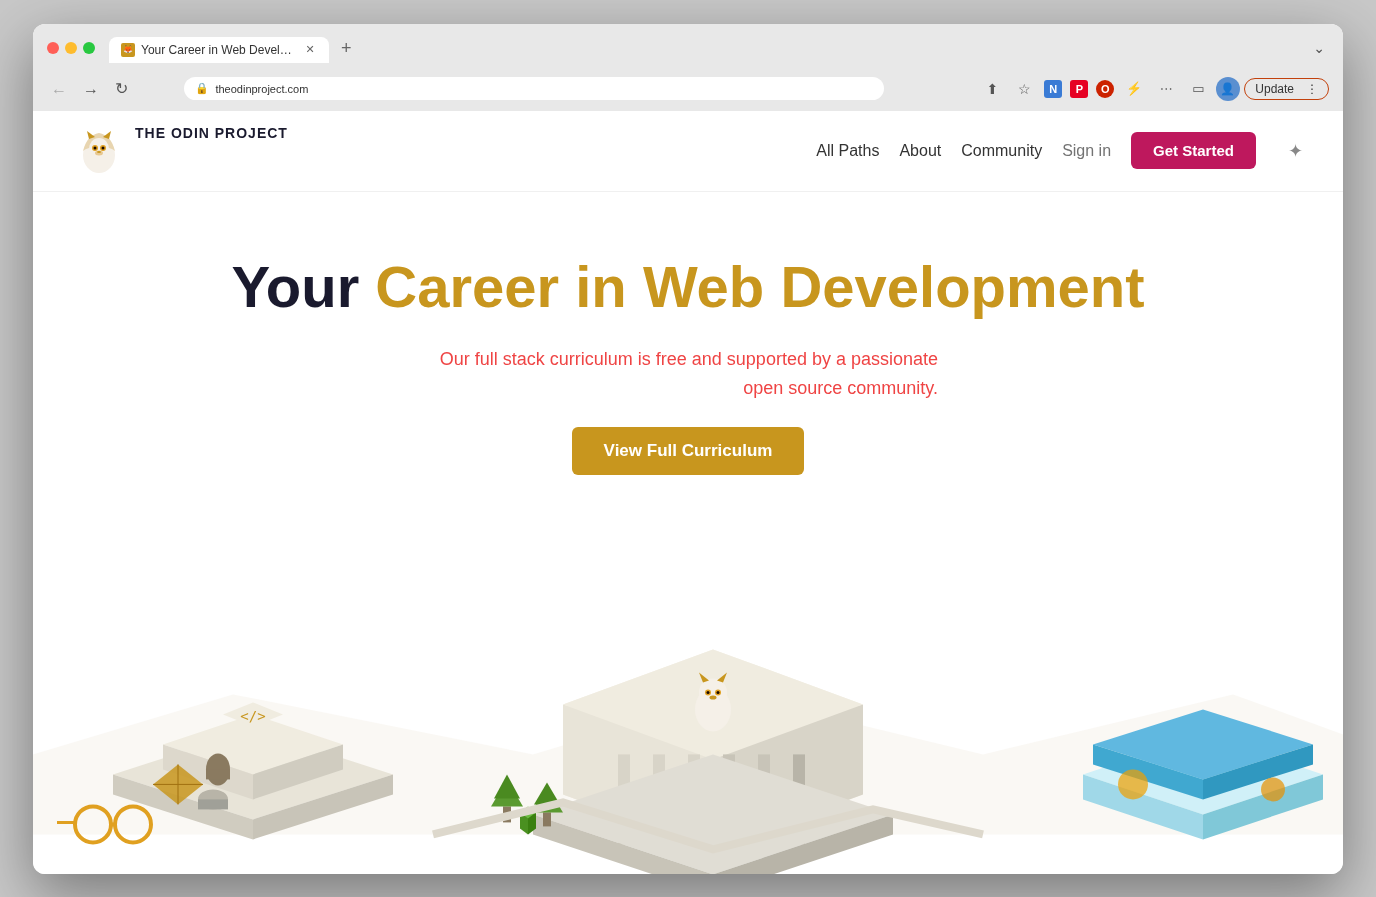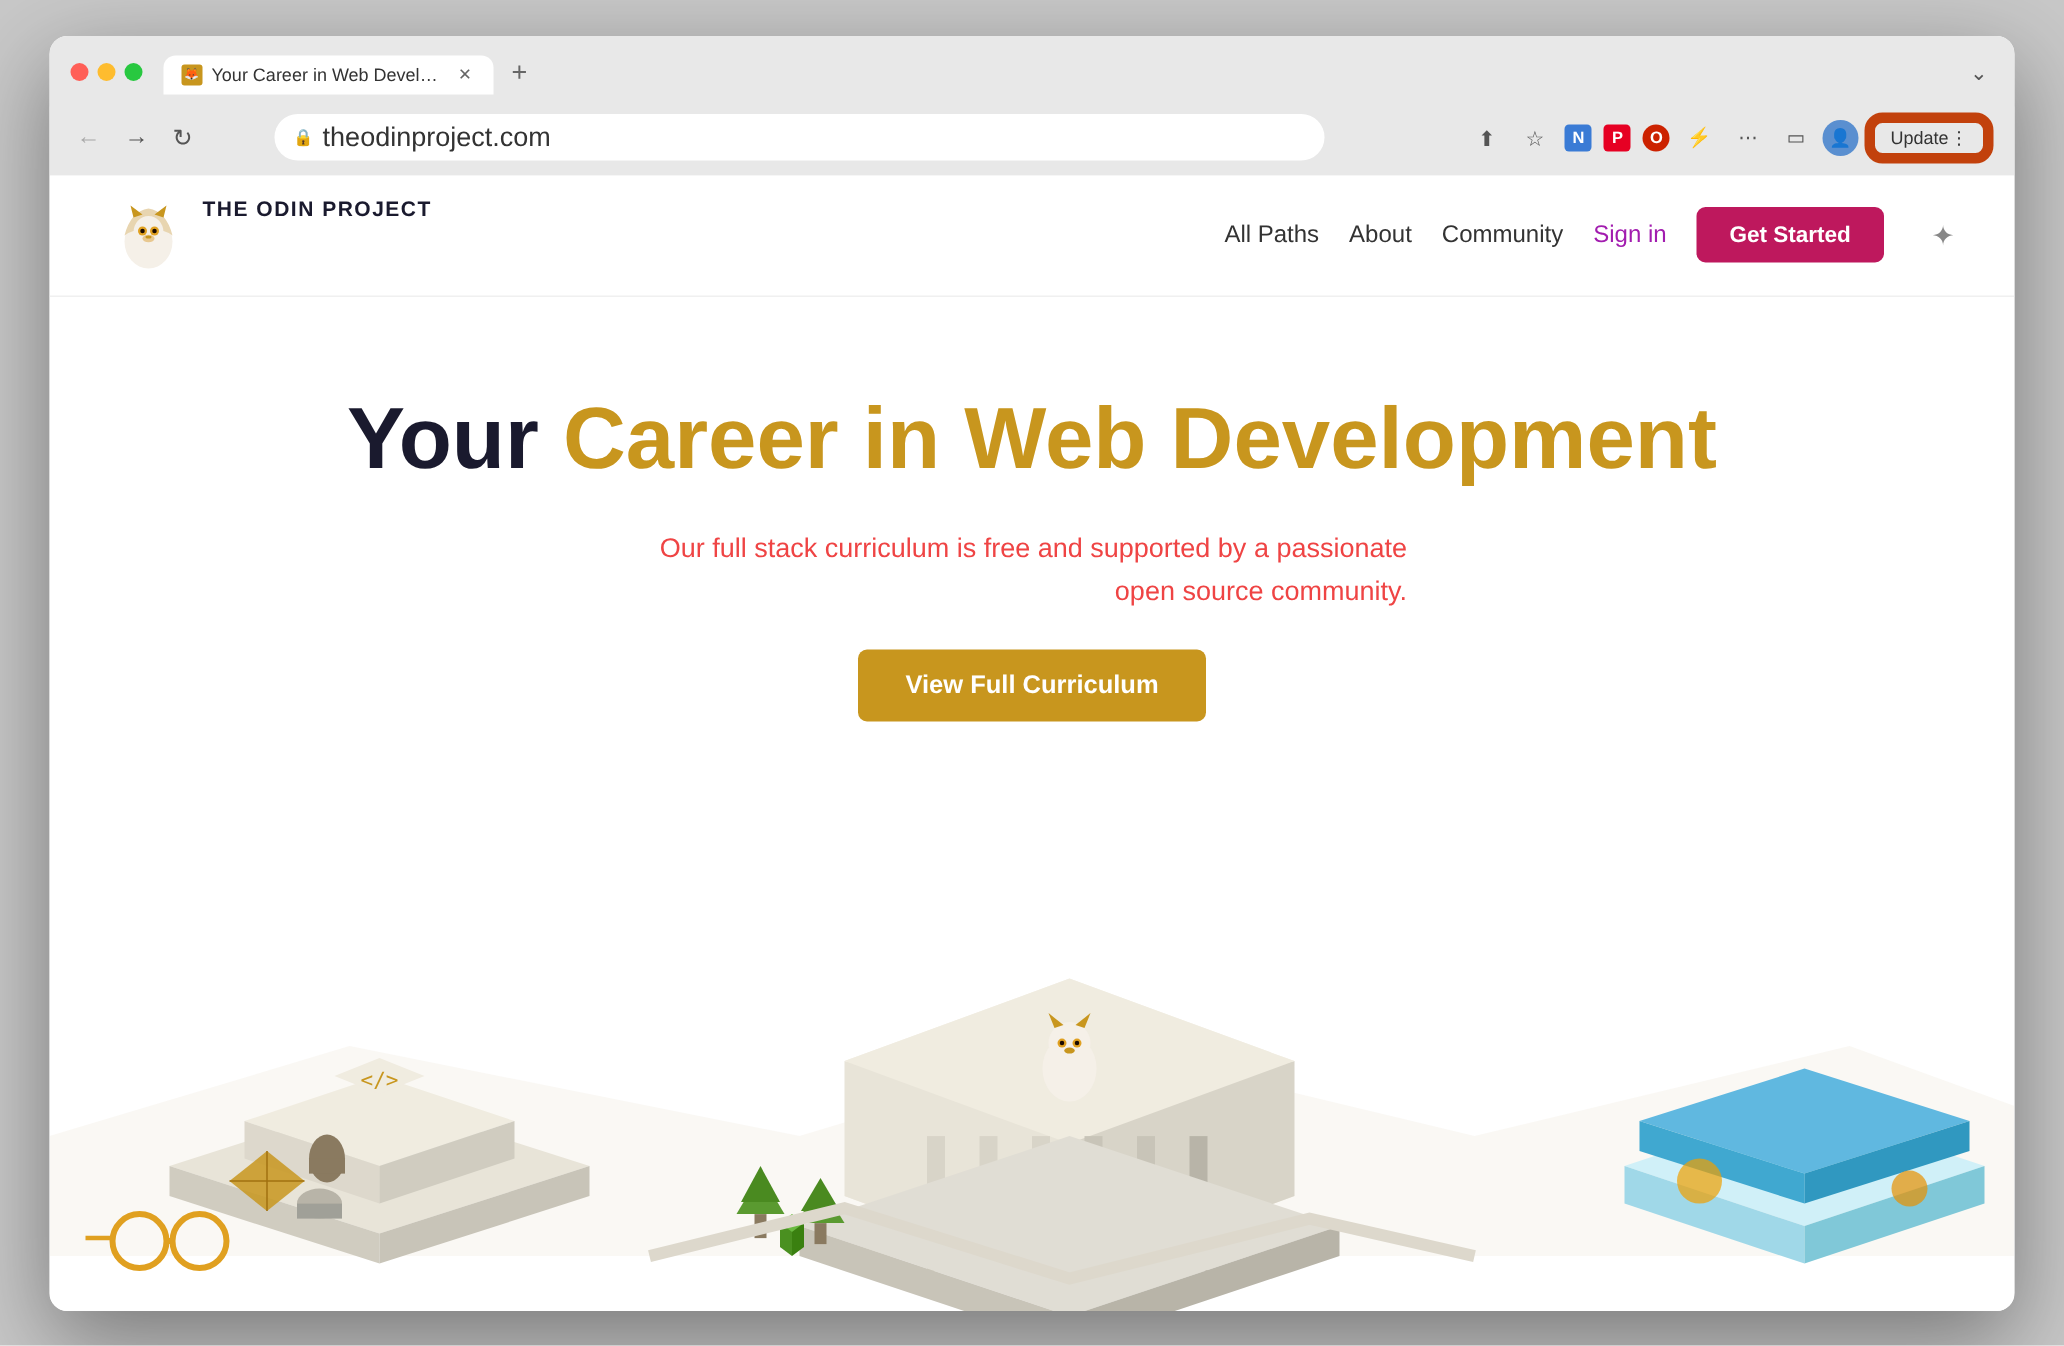--- a/index.html
+++ b/index.html
@@ -156,21 +156,21 @@
       max-width: 700px;
       margin: 0 auto;
     }
 
     .lock-icon {
       font-size: 11px;
       color: #555;
     }
 
     .address-text {
-      font-size: 18px;
+      font-size: 11px;
       color: #333;
     }
 
     .toolbar-icons {
       display: flex;
       align-items: center;
       gap: 4px;
       margin-left: auto;
     }
 
@@ -196,29 +196,29 @@
       font-size: 11px;
       font-weight: bold;
       color: white;
     }
     .ext-n { background: #3a7bd5; }
     .ext-p { background: #e60023; }
     .ext-o { background: #cc2200; }
 
     .update-btn {
       background: none;
-      border: 7px solid #c2410c;
+      border: 1px solid #c2410c;
       border-radius: 12px;
       padding: 3px 10px;
       font-size: 12px;
       color: #333;
       cursor: pointer;
       display: flex;
       align-items: center;
-      gap: 1px;
+      gap: 12px;
     }
 
     .profile-icon {
       width: 24px;
       height: 24px;
       border-radius: 50%;
       background: #5a8fd0;
       overflow: hidden;
       display: flex;
       align-items: center;
@@ -273,21 +273,21 @@
     }
 
     .nav-link {
       text-decoration: none;
       color: #333;
       font-size: 16px;
       cursor: pointer;
     }
 
     .sign-in-link {
-      color: #a21caf;
+      color: #737373;
       font-size: 16px;
       cursor: pointer;
       text-decoration: none;
     }
 
     .get-started-btn {
       background: #be185d;
       color: white;
       border: none;
       border-radius: 6px;

